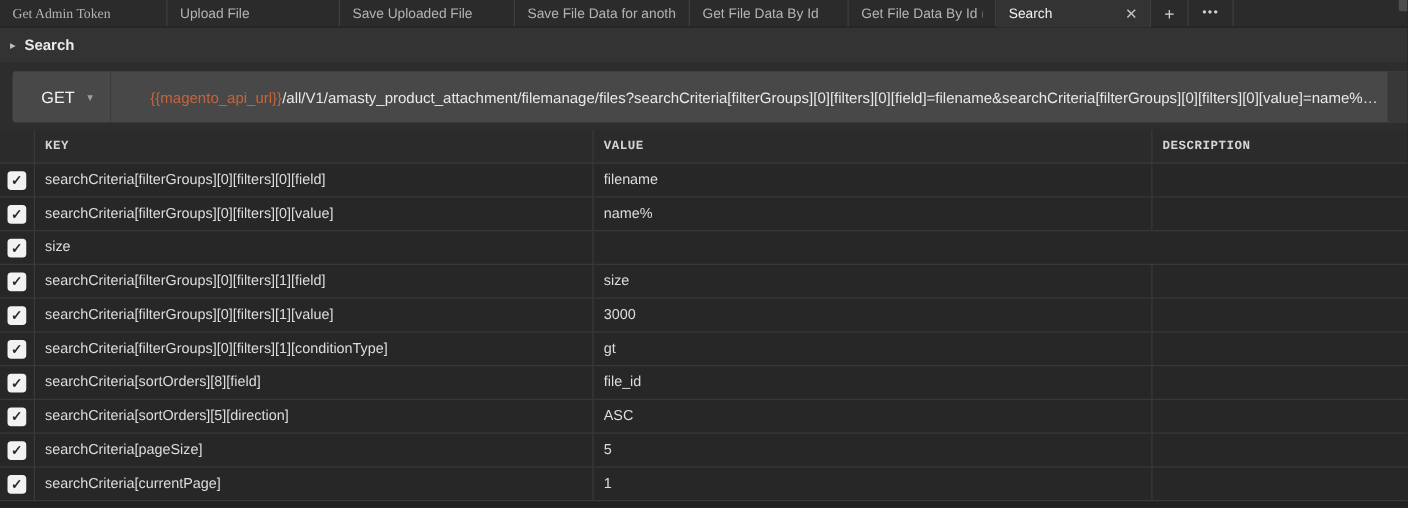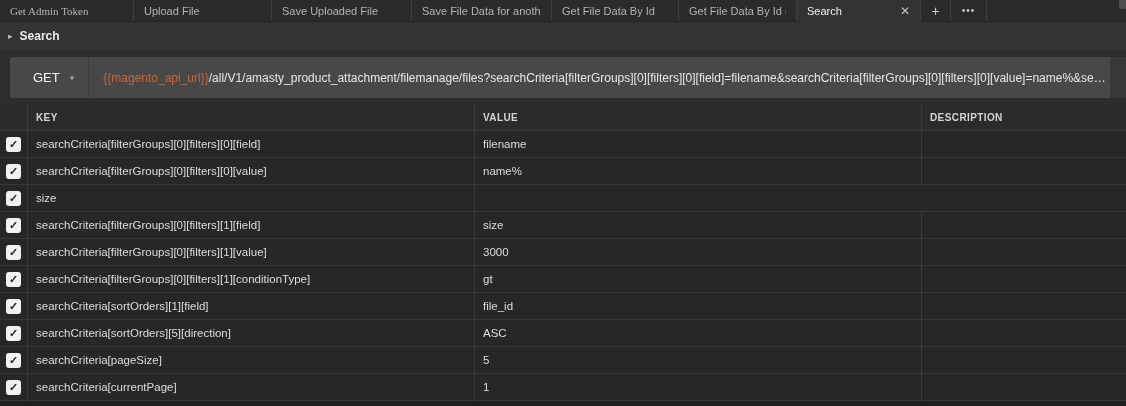--- a/index.html
+++ b/index.html
@@ -62,27 +62,27 @@
   .method {
     flex:none; display:flex; align-items:center; padding:0 14px 0 23px;
     height:100%; cursor:pointer; border-right:1px solid #3d3d3d;
   }
   .method-name { font-size:13px; font-weight:normal; color:#f5f5f5; }
   .method-caret { font-size:9px; color:#9f9f9f; margin-left:10px; }
   .url-field {
     flex:1; font-size:12px; color:#e8e8e8; white-space:nowrap;
     overflow:hidden; text-overflow:ellipsis; padding:0 4px 0 14px; cursor:text;
   }
-  .url-var { color:#c4653f; }
+  .url-var { color:#c4653f;margin-left:17px; }
   .bar-cap { flex:none; width:16px; height:100%; background:#383838; }
 
   
   .param-table { background:#272727; }
   .prow, .phead { display:flex; align-items:stretch; height:27px; }
-  .phead { background:#2b2b2b; }
+  .phead { background:#2b2b2b;font-family:Liberation Mono, monospace; }
   .cell {
     display:flex; align-items:center; border-right:1px solid #3a3a3a;
     border-bottom:1px solid #383838; overflow:hidden; white-space:nowrap;
   }
   .cb-cell  { width:28px; flex:none; justify-content:center; }
   .key-cell { width:447px; flex:none; padding-left:8px; }
   .val-cell { width:447px; flex:none; padding-left:8px; }
   .desc-cell{ flex:1; padding-left:8px; border-right:none; }
   .phead .cell { font-size:10px; font-weight:bold; letter-spacing:.4px; color:#d5d5d5; border-bottom:1px solid #3a3a3a; }
   .prow .cell { font-size:11.5px; color:#dddddd; }
@@ -193,21 +193,21 @@
           <div class="checkbox">✓</div>
         </div>
         <div class="cell key-cell">searchCriteria[filterGroups][0][filters][1][conditionType]</div>
         <div class="cell val-cell">gt</div>
         <div class="cell desc-cell"></div>
       </div>
       <div class="prow">
         <div class="cell cb-cell">
           <div class="checkbox">✓</div>
         </div>
-        <div class="cell key-cell">searchCriteria[sortOrders][1][field]</div>
+        <div class="cell key-cell">searchCriteria[sortOrders][8][field]</div>
         <div class="cell val-cell">file_id</div>
         <div class="cell desc-cell"></div>
       </div>
       <div class="prow">
         <div class="cell cb-cell">
           <div class="checkbox">✓</div>
         </div>
         <div class="cell key-cell">searchCriteria[sortOrders][5][direction]</div>
         <div class="cell val-cell">ASC</div>
         <div class="cell desc-cell"></div>

